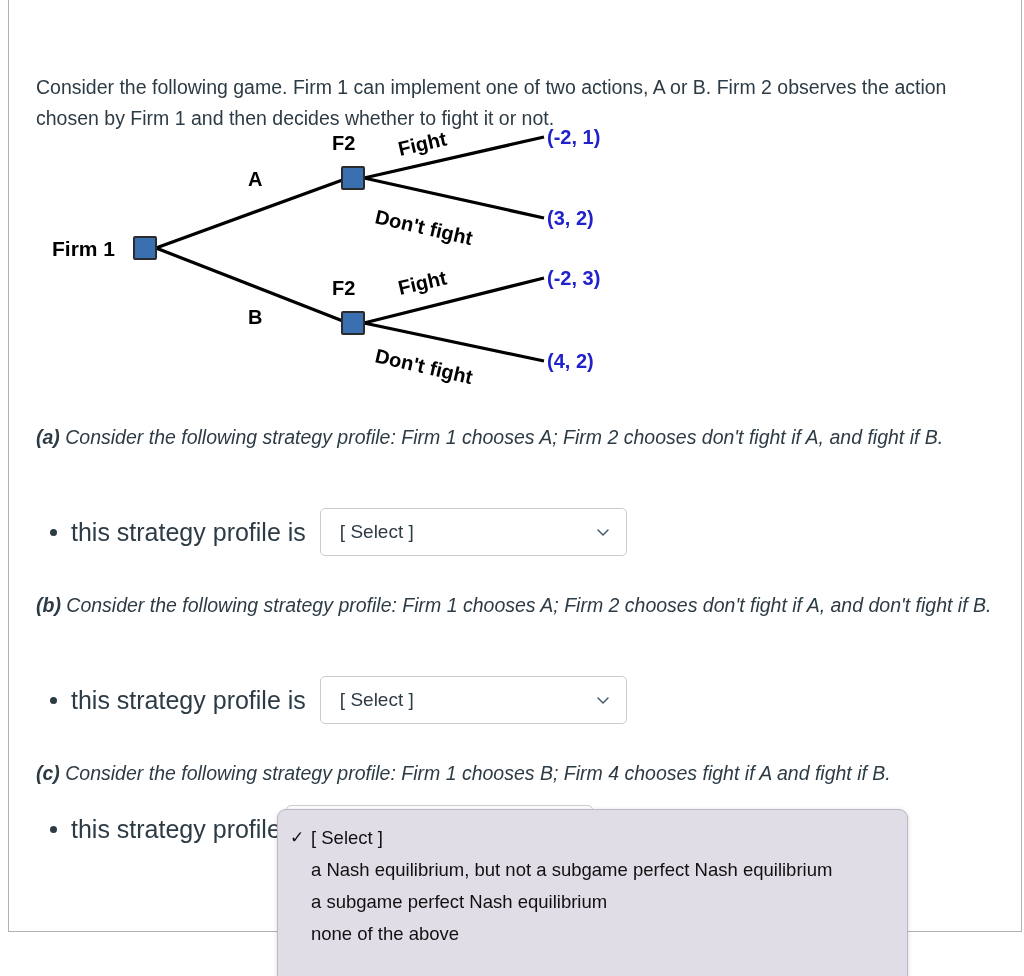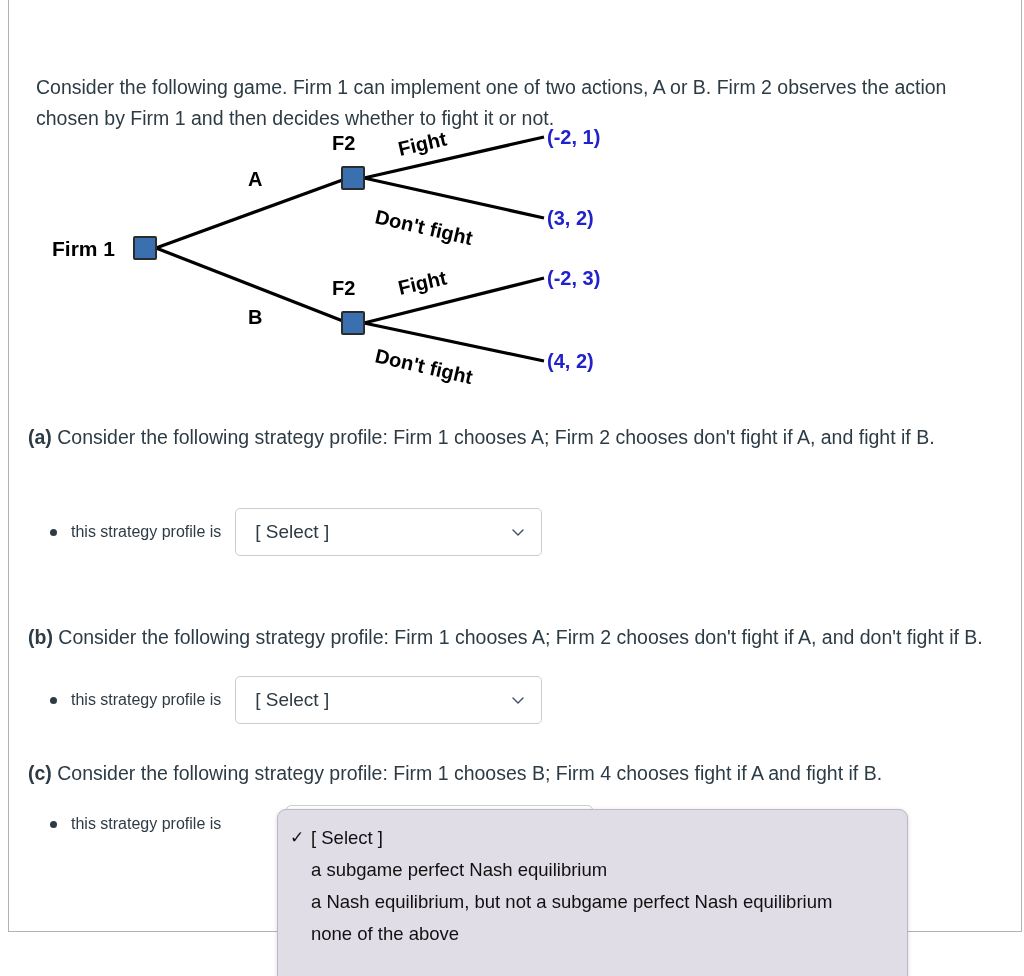--- a/index.html
+++ b/index.html
@@ -61,44 +61,44 @@
     font-weight: bold;
     fill: #000000;
   }
   .payoff-label {
     font-family: "Liberation Sans", sans-serif;
     font-weight: bold;
     fill: #2222cc;
   }
 
   
-  .q-block { position: absolute; left: 28px; width: 982px; }
+  .q-block { position: absolute; left: 36px; width: 982px; font-style: italic; }
   #q-a { top: 422px; }
-  #q-b { top: 590px; margin-top: 32px; }
+  #q-b { top: 590px; }
   #q-c { top: 758px; }
 
   .answer-row {
     position: absolute;
     left: 50px;
     display: flex;
     align-items: center;
   }
   #row-a { top: 508px; }
   #row-b { top: 676px; }
   #row-c { top: 815px; }
 
   .bullet {
     width: 7px; height: 7px;
     border-radius: 50%;
     background: #2d3b45;
     margin-right: 14px;
     flex: none;
   }
   .row-text {
-    font-size: 16px;
+    font-size: 25px;
     color: #2d3b45;
     white-space: nowrap;
     margin-right: 14px;
   }
 
   
   .select-box {
     position: relative;
     width: 307px;
     height: 48px;
@@ -265,21 +265,21 @@
     </svg>
   </span>
 </div>
 
 <div id="dropdown-menu">
   <div class="dd-option">
     <span class="dd-check">✓</span>
     <span>[ Select ]</span>
   </div>
   <div class="dd-option">
+    <span>a Nash equilibrium, but not a subgame perfect Nash equilibrium</span>
+  </div>
+  <div class="dd-option">
     <span>a subgame perfect Nash equilibrium</span>
   </div>
   <div class="dd-option">
-    <span>a Nash equilibrium, but not a subgame perfect Nash equilibrium</span>
-  </div>
-  <div class="dd-option">
     <span>none of the above</span>
   </div>
 </div>
 
 </body></html>

